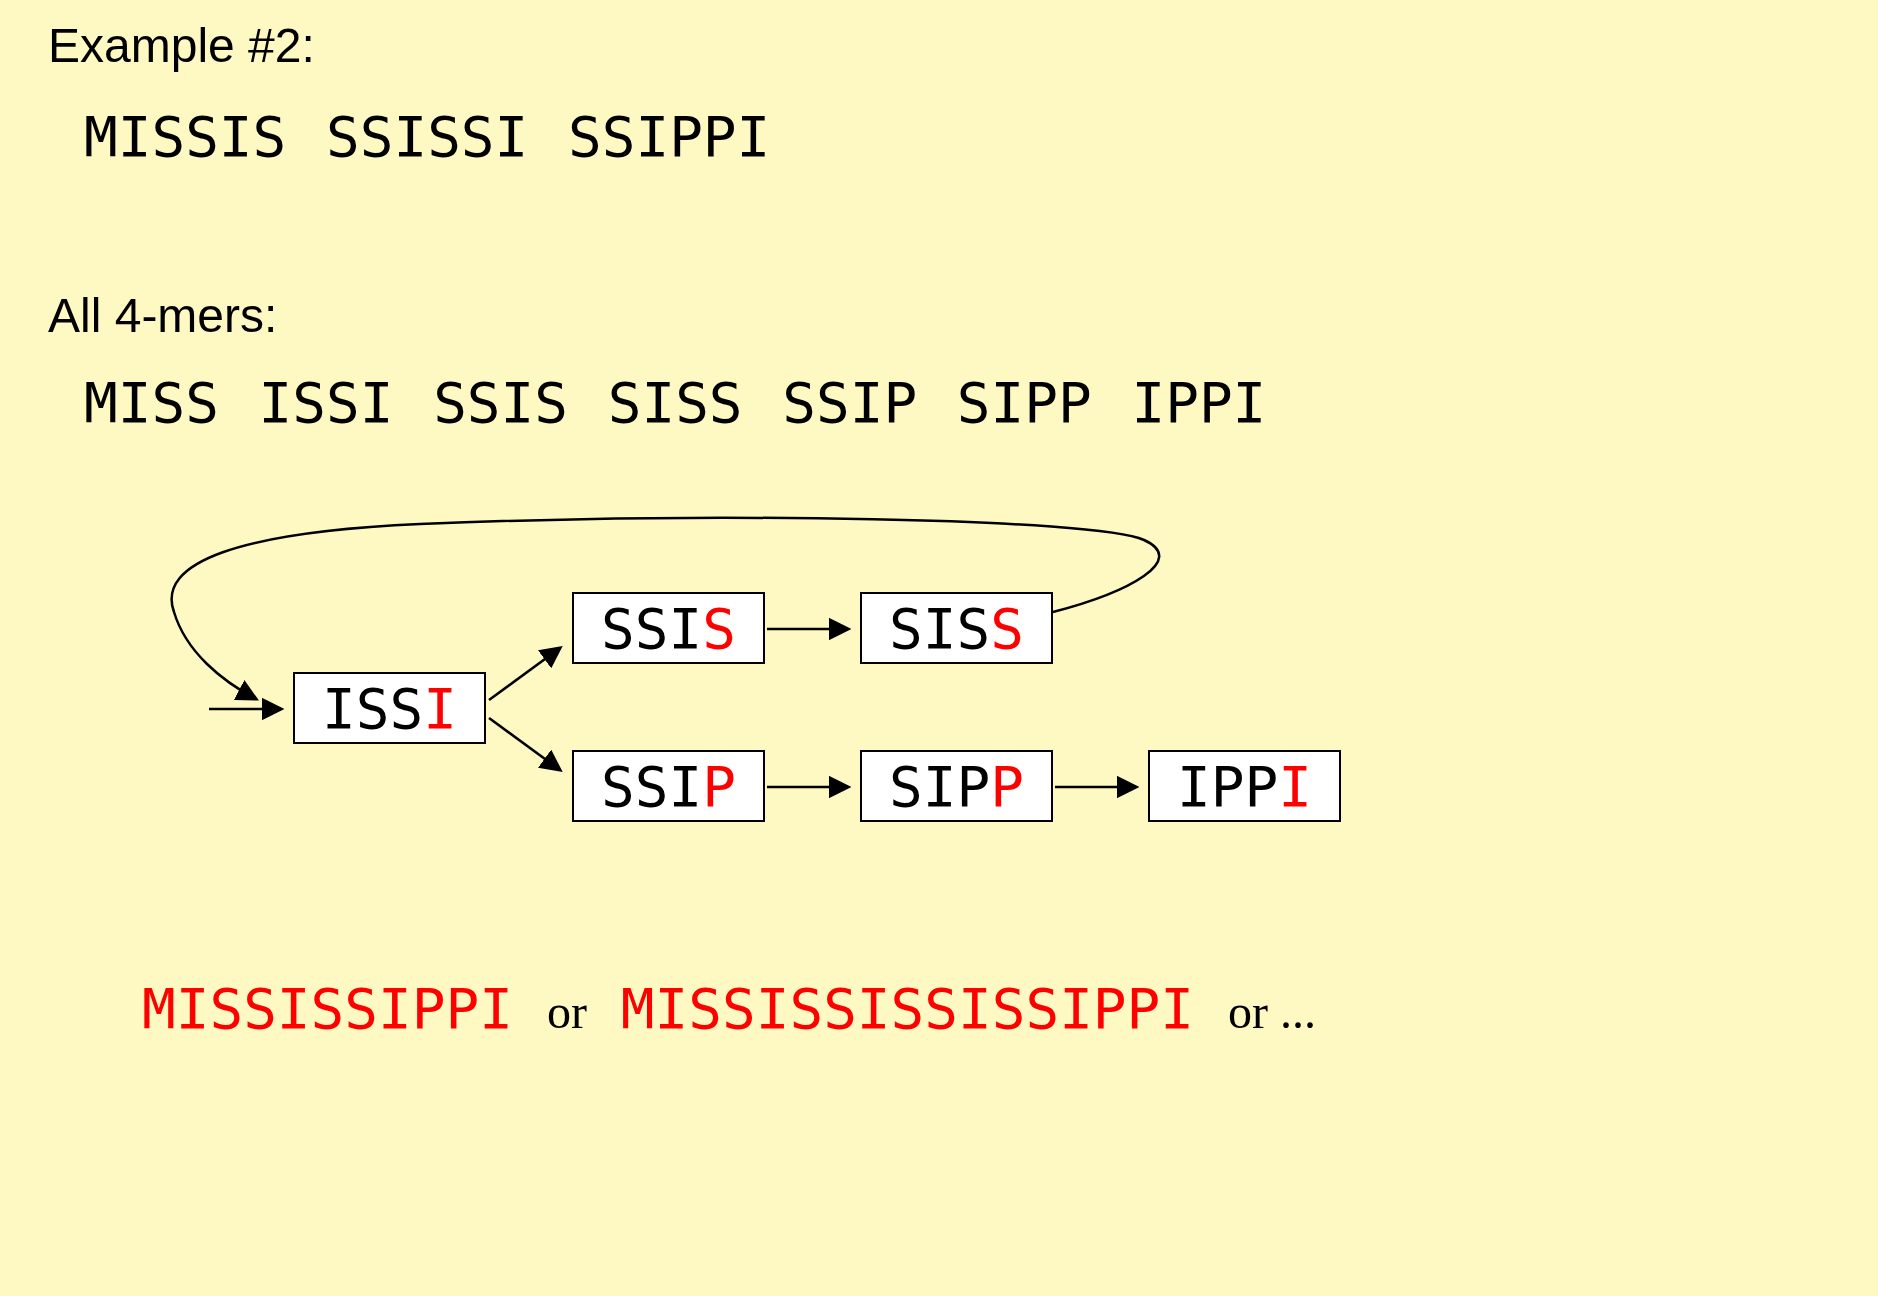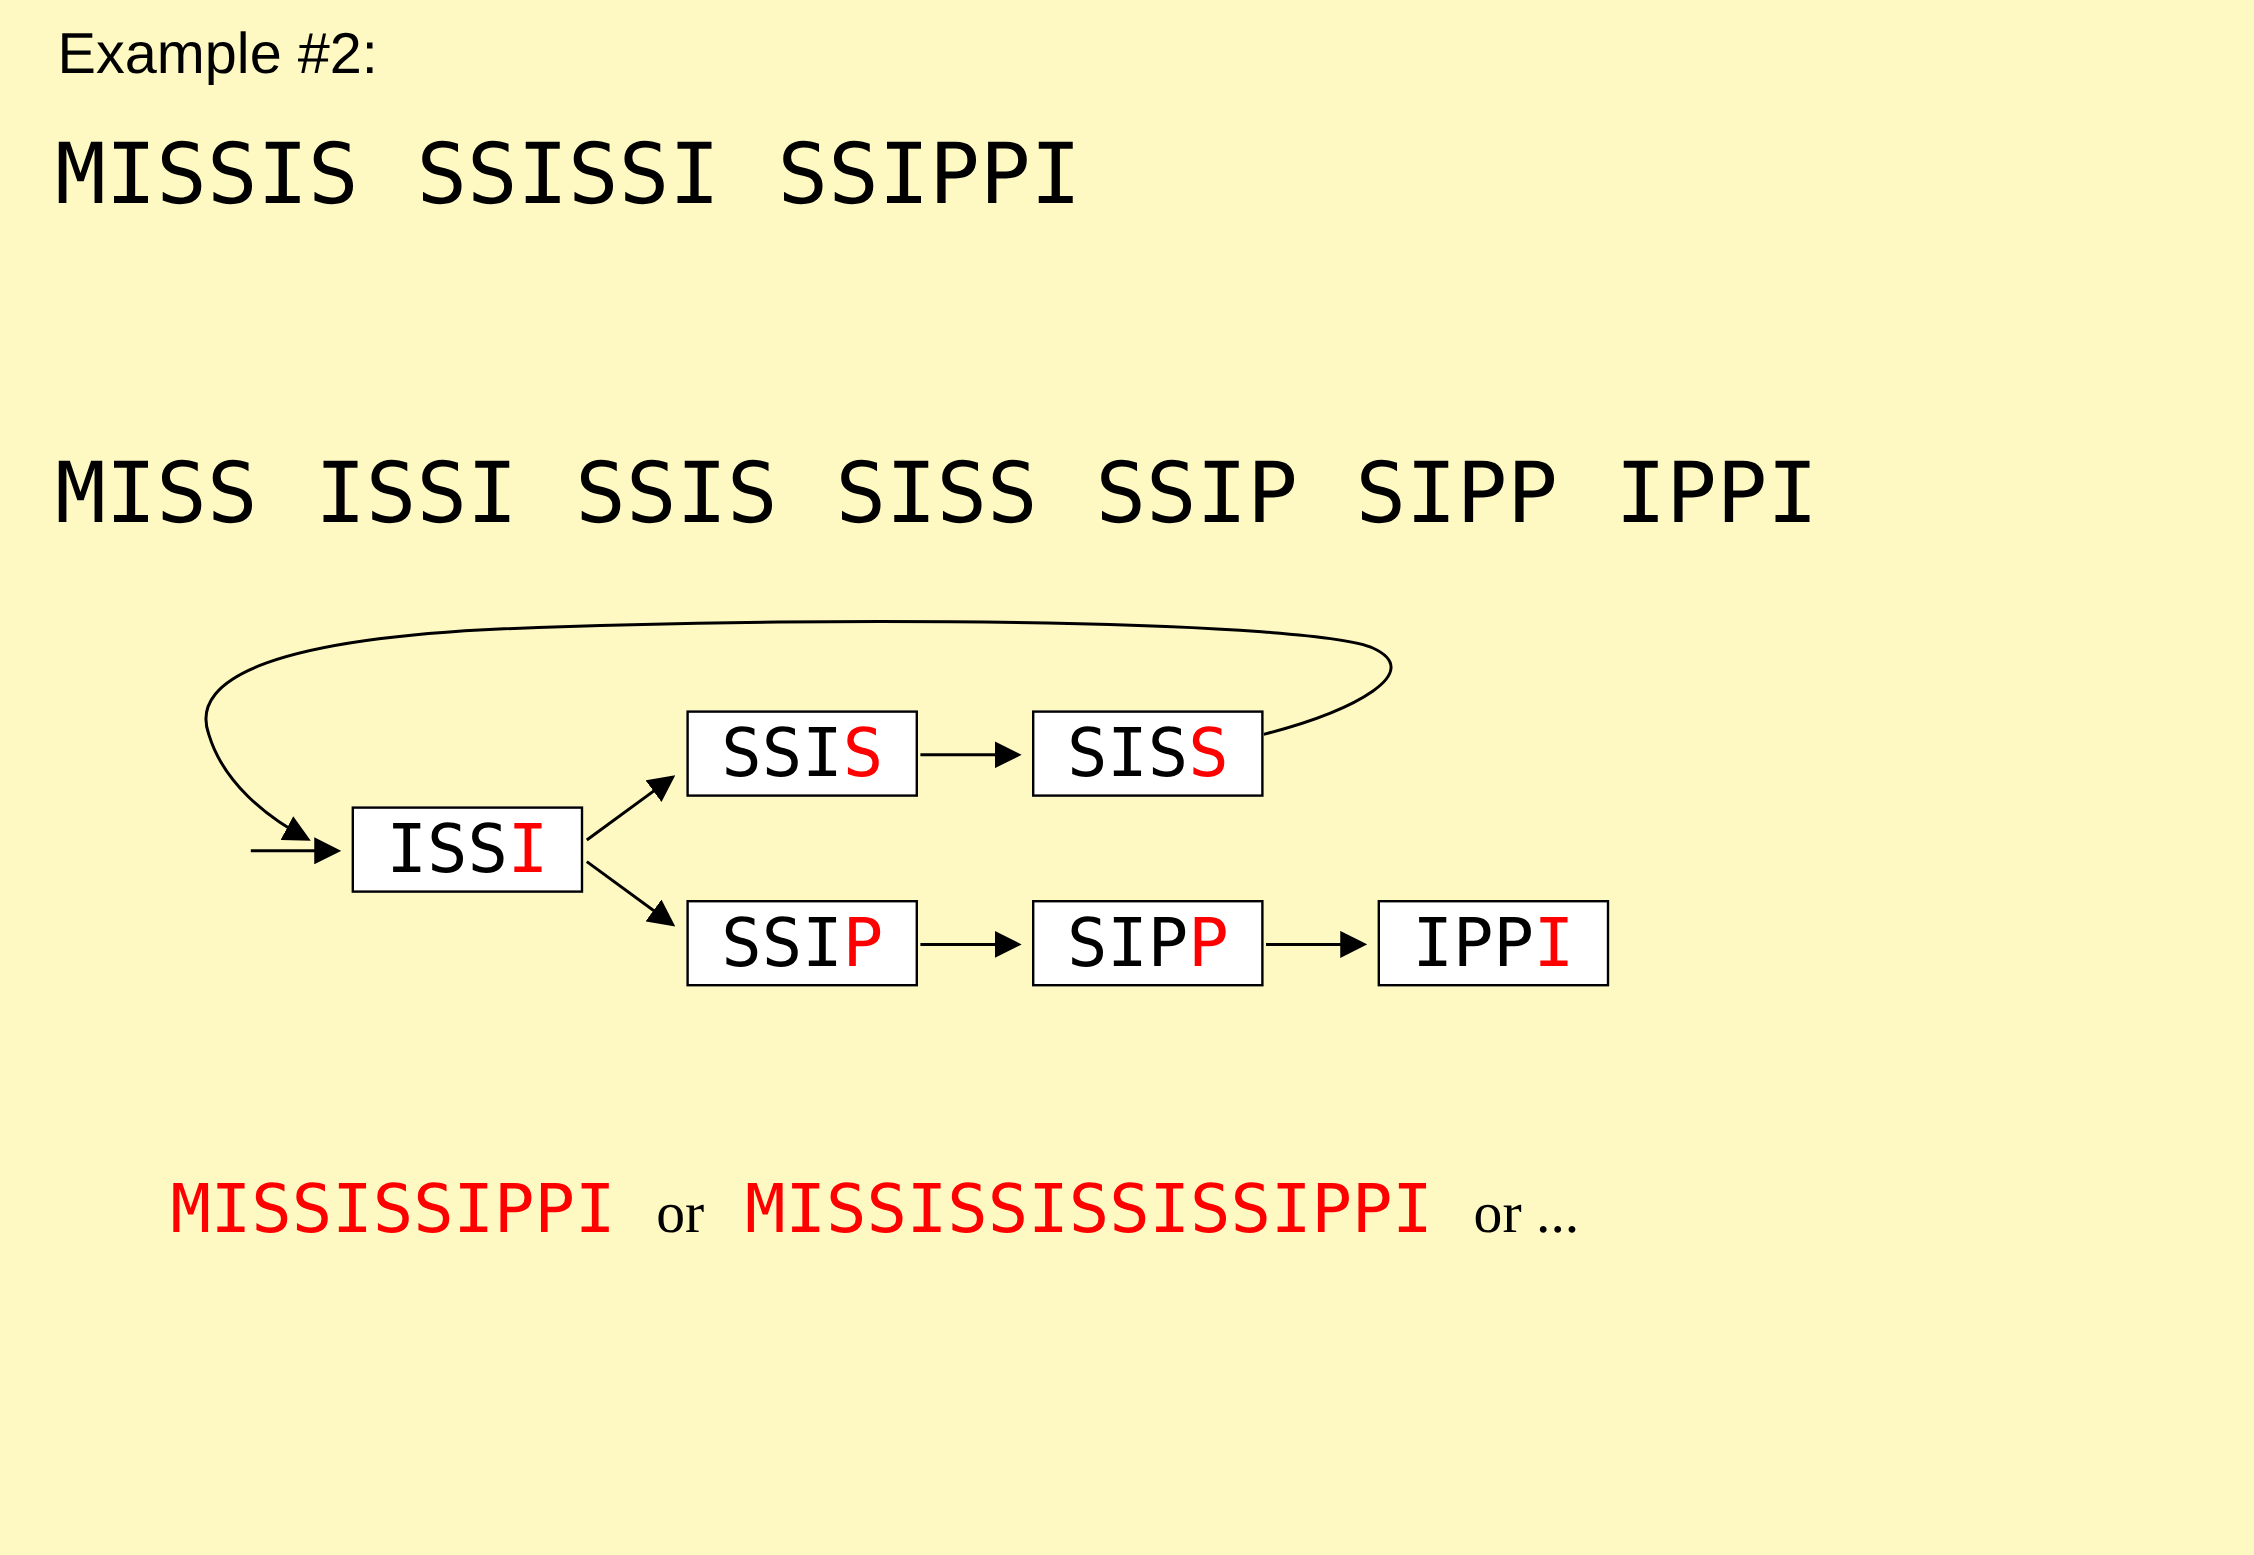--- a/index.html
+++ b/index.html
@@ -9,21 +9,21 @@
     width: 1878px;
     height: 1296px;
     background: #fef9c3;
     overflow: hidden;
     color: #000000;
     font-family: "Liberation Sans", sans-serif;
   }
   .abs { position: absolute; }
   .sans { font-family: "Liberation Sans", sans-serif; }
   .heading { font-size: 48px; font-weight: 400; }
-  .seqline { font-family: "DejaVu Sans Mono", monospace; font-size: 70px; word-spacing: 6px; white-space: pre; }
+  .seqline { font-family: "DejaVu Sans Mono", monospace; font-size: 56px; word-spacing: 6px; white-space: pre; margin-left: 38px; }
   .red { color: #ff0000; }
 
   .edges {
     position: absolute;
     left: 0; top: 0;
     width: 1878px; height: 1296px;
     z-index: 1;
   }
   .node {
     position: absolute;
@@ -53,20 +53,21 @@
 </style>
 </head>
 <body>
 
 <div class="canvas">
 
   <div class="abs heading sans" style="left:48px; top:18px;">Example #2:</div>
 
   <div class="abs seqline" style="left:46px; top:104px;">MISSIS SSISSI SSIPPI</div>
 
+  <div class="abs heading sans" style="left:48px; top:288px;">All 4-mers:</div>
 
   <div class="abs seqline" style="left:46px; top:370px;">MISS ISSI SSIS SISS SSIP SIPP IPPI</div>
 
   <svg class="edges" width="1878" height="1296" viewBox="0 0 1878 1296" aria-hidden="true">
     <defs>
       <marker id="arw" viewBox="0 0 10 10" refX="8.5" refY="5" markerWidth="9" markerHeight="9" orient="auto">
         <path d="M 0 0 L 10 5 L 0 10 z" fill="#000000"></path>
       </marker>
     </defs>
     <g stroke="#000000" stroke-width="2.5" fill="none">

